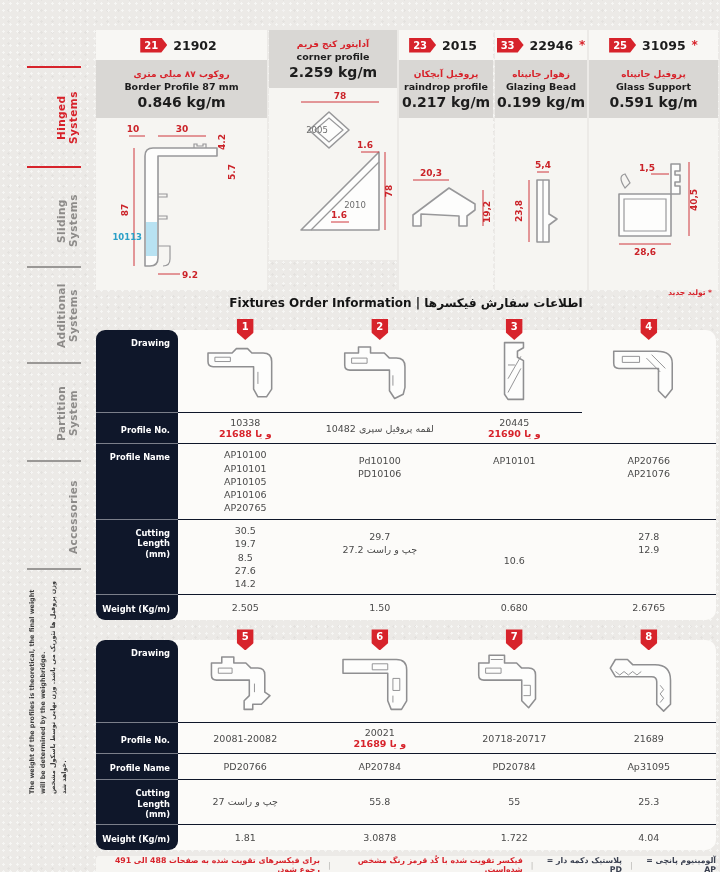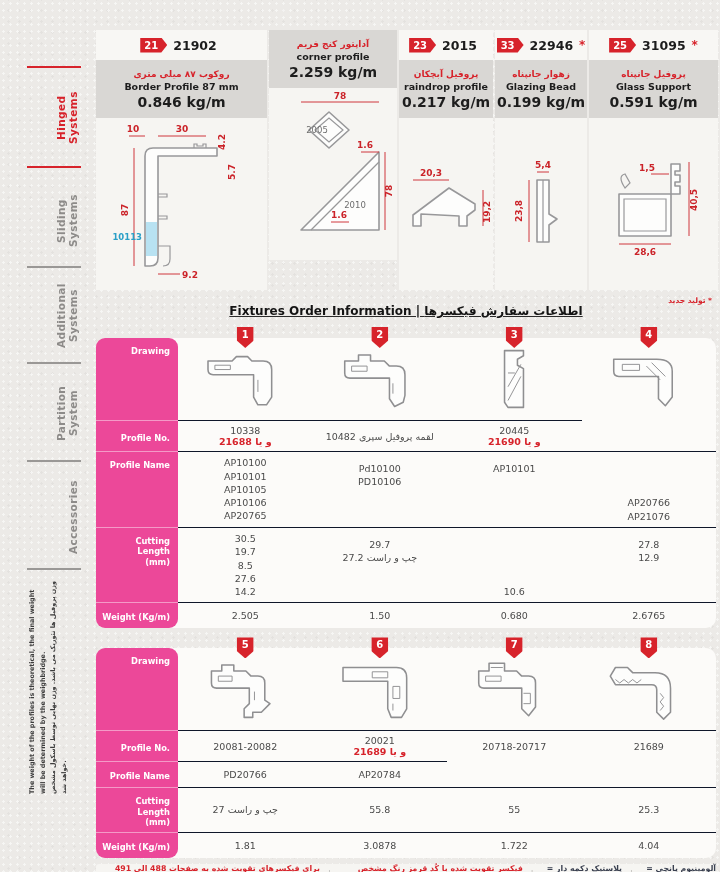--- a/index.html
+++ b/index.html
@@ -35,28 +35,28 @@
   .cen{font-size:9.5px;font-weight:bold;color:#1d1d1d;}
   .cwt{font-size:14px;font-weight:bold;color:#1d1d1d;}
   .card-draw{height:172px;background:#f6f5f2;display:flex;align-items:center;justify-content:center;}
   .prof{stroke:#98989a;stroke-width:1.6;fill:#fdfdfc;stroke-linejoin:round;}
   .prof2{stroke:#98989a;stroke-width:1.2;fill:none;}
   .diml{stroke:#cb2329;stroke-width:.9;}
   .dimt{fill:#cb2329;font-size:9px;font-weight:bold;}
   .lblt{fill:#6e6e6e;font-size:8.5px;}
   .bluet{fill:#2a9fc7;font-size:8.5px;font-weight:bold;}
   
-  .sec{position:relative;margin-top:8px;height:26px;text-decoration:underline;}
+  .sec{position:relative;height:26px;}
   .sec-title{text-align:center;font-size:12px;font-weight:bold;color:#141414;line-height:26px;}
   .sec-note{position:absolute;right:4px;top:-2px;font-size:7.5px;font-weight:bold;color:#d7232b;direction:rtl;}
   
   .ftable{background:#fcfbf9;border-radius:10px;margin-top:14px;}
   .ftable.second{margin-top:20px;}
   .trow{display:grid;grid-template-columns:82px 1fr 1fr 1fr 1fr;}
-  .lab{background:#ec4899;color:#fff;font-size:8.3px;font-weight:bold;text-align:right;
+  .lab{background:#0f172a;color:#fff;font-size:8.3px;font-weight:bold;text-align:right;
     padding:8px 8px 4px 4px;white-space:pre-line;line-height:1.25;box-sizing:border-box;}
   .trow:first-child .lab{border-radius:9px 9px 0 0;}
   .trow:last-child .lab{border-radius:0 0 9px 9px;}
   .trow + .trow .lab{border-top:1px solid rgba(255,255,255,.45);}
   .cell{position:relative;display:flex;flex-direction:column;align-items:center;justify-content:center;
     font-size:9.5px;color:#4a4a4a;padding:4px 2px;box-sizing:border-box;}
   .trow + .trow .cell{border-top:1px solid #0f172a;}
   .mline{white-space:pre-line;text-align:center;line-height:1.4;}
   .pno{direction:ltr;unicode-bidi:plaintext;}
   .alt{color:#d7232b;font-weight:bold;font-size:9.5px;}
@@ -292,40 +292,40 @@
 AP10106
 AP20765</div>
           </div>
         <div class="cell" style="justify-content:flex-start">
             <div class="mline" style="padding-top:6px">Pd10100
 PD10106</div>
           </div>
         <div class="cell" style="justify-content:flex-start">
             <div class="mline" style="padding-top:6px">AP10101</div>
           </div>
-        <div class="cell" style="justify-content:flex-end">
+        <div class="cell" style="justify-content:flex-start">
             <div class="mline" style="padding-top:6px">AP20766
 AP21076</div>
           </div>
       </div>
       <div class="trow">
         <div class="lab">Cutting Length
 (mm)</div>
         <div class="cell" style="min-height:74px">
             <div class="mline">30.5
 19.7
 8.5
 27.6
 14.2</div>
           </div>
         <div class="cell" style="justify-content:flex-start">
             <div class="mline" style="padding-top:6px">29.7
 27.2 چپ و راست</div>
           </div>
-        <div class="cell" style="justify-content:flex-end">
+        <div class="cell" style="justify-content:center">
             <div class="mline" style="padding-top:6px">10.6</div>
           </div>
         <div class="cell" style="justify-content:flex-start">
             <div class="mline" style="padding-top:6px">27.8
 12.9</div>
           </div>
       </div>
       <div class="trow">
         <div class="lab" style="padding-top:9px">Weight (Kg/m)</div>
         <div class="cell" style="min-height:26px">2.505</div>
@@ -386,20 +386,26 @@
           <div class="alt"></div>
         </div>
       </div>
       <div class="trow">
         <div class="lab" style="padding-top:9px">Profile Name</div>
         <div class="cell" style="min-height:26px">
             <div class="mline">PD20766</div>
           </div>
         <div class="cell">
             <div class="mline">AP20784</div>
+          </div>
+        <div class="cell">
+            <div class="mline">PD20784</div>
+          </div>
+        <div class="cell">
+            <div class="mline">Ap31095</div>
           </div>
       </div>
       <div class="trow">
         <div class="lab">Cutting Length
 (mm)</div>
         <div class="cell" style="min-height:30px">
             <div class="mline">27 چپ و راست</div>
           </div>
         <div class="cell">
             <div class="mline">55.8</div>

